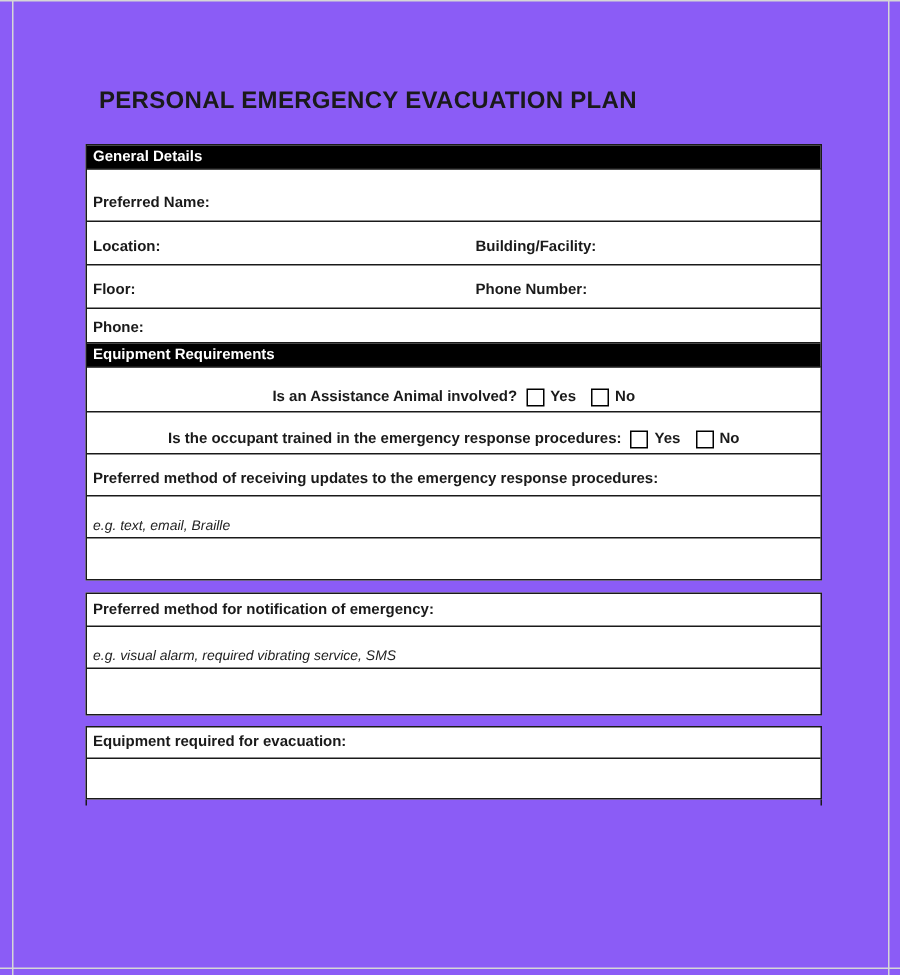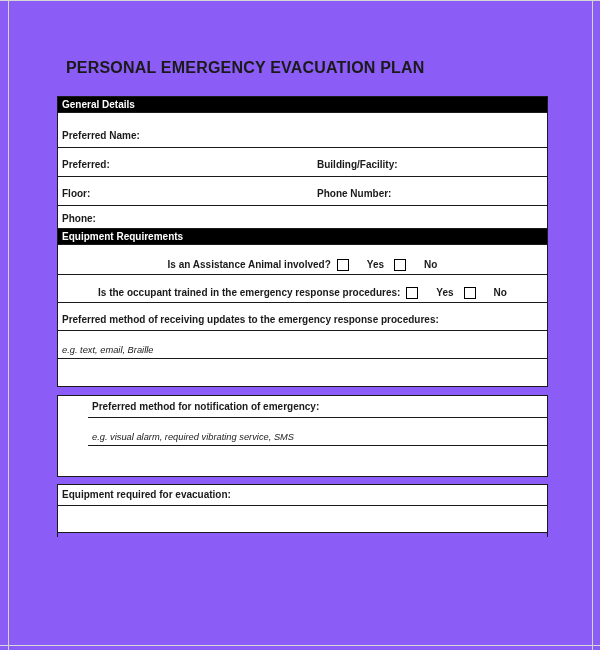--- a/index.html
+++ b/index.html
@@ -13,21 +13,21 @@
   .edge-bottom { left:0; top:645px; width:600px; height:1px; }
   .edge-left   { left:8px; top:0; width:1px; height:650px; }
   .edge-right  { left:592px; top:0; width:1px; height:650px; }
 
   .doc { position:absolute; left:57px; top:58px; width:491px; }
   .title {
     font-size:16px; font-weight:bold; letter-spacing:0.2px;
     line-height:20px; margin:0 0 18px 9px; white-space:nowrap;
   }
   .tbl { border:1px solid var(--table-border,#1a1a1a); box-sizing:border-box; background:#fff; }
-  .mt8 { margin-top:8px;padding-left:30px; }
+  .mt8 { margin-top:8px; }
   .mt7 { margin-top:7px;text-align:right; }
 
   .bar {
     height:15px; background:var(--bar-bg,#000); color:#fff;
     display:flex; align-items:center; padding-left:4px;
     font-size:10px; font-weight:bold;
     border-bottom:1px solid var(--table-border,#1a1a1a);
     box-sizing:content-box;
   }
   .row {
@@ -48,21 +48,21 @@
     font-size:9.3px; color:#222;
   }
   .pb4 { padding-bottom:4px; }
 
   .cb {
     width:12px; height:12px; box-sizing:border-box;
     border:1.5px solid #000; background:#fff;
     display:inline-block; margin:0 0 -1px 6px; flex:0 0 auto;
   }
   .cb2 { margin-left:10px; }
-  .cbl { margin-left:18px; }
+  .cbl { margin-left:4px; }
 
   .r35{height:35px}.r29{height:29px}.r23{height:23px}.r30{height:30px}
   .r28{height:28px}.r27{height:27px}.r22{height:22px}.r20{height:20px}
   .r25{height:25px}.r21{height:21px}.r26{height:26px}
 
   .sliver {
     height:4px; width:491px; box-sizing:border-box;
     border-left:1px solid var(--table-border,#1a1a1a);
     border-right:1px solid var(--table-border,#1a1a1a);
   }
@@ -83,21 +83,21 @@
       <div class="bar">
         <span>General Details</span>
       </div>
 
       <div class="row r35">
         <span>Preferred Name:</span>
       </div>
 
       <div class="row cols r29">
         <div class="cell c1">
-          <span>Preferred:</span>
+          <span>Location:</span>
         </div>
         <div class="cell c2">
           <span>Building/Facility:</span>
         </div>
       </div>
 
       <div class="row cols r29">
         <div class="cell c1">
           <span>Floor:</span>
         </div>

